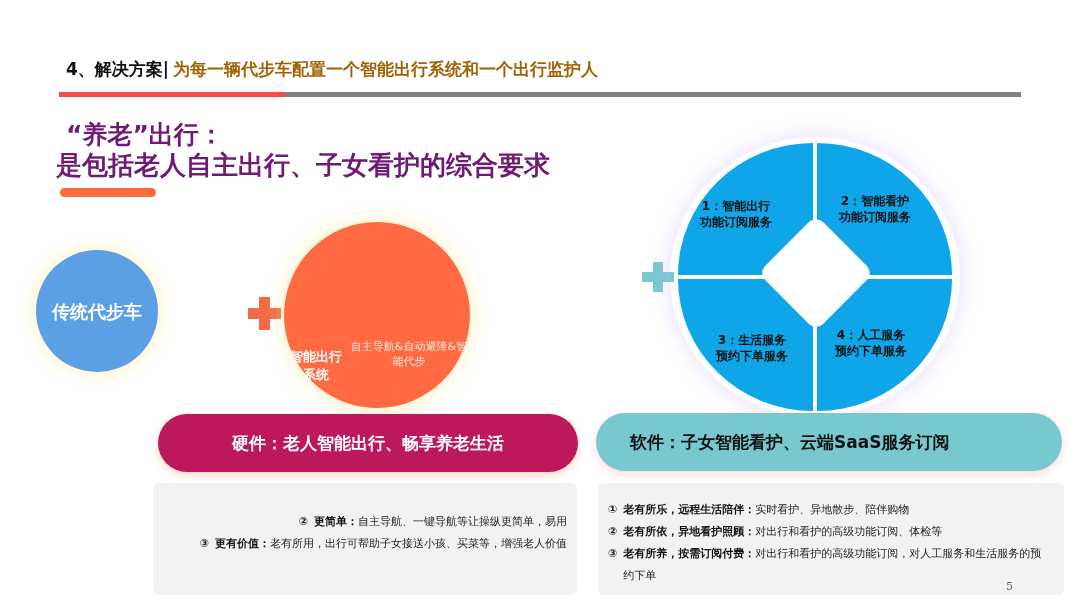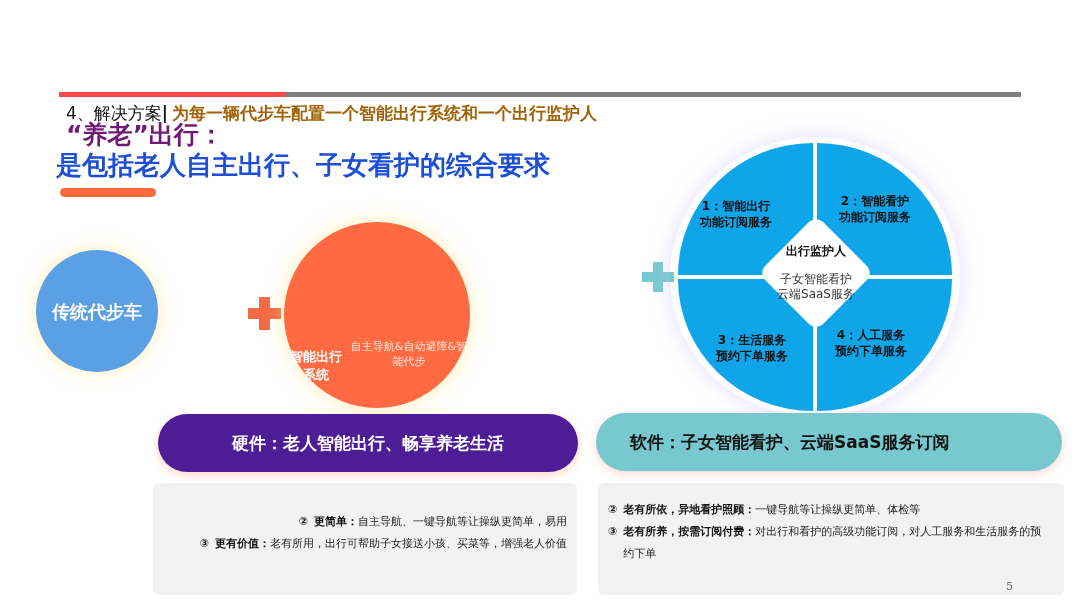--- a/index.html
+++ b/index.html
@@ -1,27 +1,27 @@
 <!DOCTYPE html>
 <html><head>
   <meta charset="utf-8">
   <style>
     * { margin: 0; padding: 0; box-sizing: border-box; }
     html, body { width: 1080px; height: 608px; background: #ffffff; overflow: hidden; }
     body { position: relative; font-family: "DejaVu Sans", "Liberation Sans", sans-serif; color: #111; }
 
     .header { position: absolute; left: 66px; top: 58px; height: 28px; display: flex; align-items: baseline; white-space: nowrap; }
-    .header .num { font-size: 17px; font-weight: normal; color: #111; margin-top: 44px; }
+    .header .num { font-size: 17px; font-weight: bold; color: #111; }
     .header .sep { font-size: 17px; font-weight: bold; color: #111; margin-right: 4px; }
     .header .sub { font-size: 17px; font-weight: bold; color: #a16207; }
     .rule-gray { position: absolute; left: 59px; top: 92px; width: 962px; height: 5px; background: #808080; }
     .rule-red { position: absolute; left: 59px; top: 92px; width: 226px; height: 5px; background: #fa4b4b; }
 
     .quote-title { position: absolute; left: 66px; top: 118px; font-size: 25px; font-weight: bold; color: #701a75; white-space: nowrap; }
-    .main-title { position: absolute; left: 56px; top: 148px; font-size: 26px; font-weight: bold; color: #1d4ed8; white-space: nowrap; }
+    .main-title { position: absolute; left: 56px; top: 148px; font-size: 26px; font-weight: bold; color: #701a75; white-space: nowrap; }
     .title-accent { position: absolute; left: 60px; top: 188px; width: 96px; height: 9px; border-radius: 5px; background: #ff6a3d; }
 
     .circle { position: absolute; border-radius: 50%; display: flex; flex-direction: row; align-items: center; justify-content: center; text-align: center; }
     .blue-circle { left: 36px; top: 250px; width: 122px; height: 122px; background: #5b9fe4; box-shadow: 0 0 18px rgba(255, 226, 120, 0.55); color: #fff; font-weight: bold; font-size: 18px; line-height: 23px; }
     .orange-circle { left: 284px; top: 222px; width: 186px; height: 186px; background: #ff6a42; box-shadow: 0 0 20px rgba(255, 226, 120, 0.55); color: #fff; justify-content: flex-start; padding-top: 60px; }
     .orange-circle .ttl { font-size: 13px; font-weight: bold; margin-top: 42px; }
     .orange-circle .desc { font-size: 11px; margin-top: 18px; color: #ffe7dc; }
 
     .plus { position: absolute; }
     .plus .h, .plus .v { position: absolute; }
@@ -44,21 +44,21 @@
     .q2 .quad-label { left: 22px; top: 50px; }
     .q3 .quad-label { left: 38px; top: 53px; }
     .q4 .quad-label { left: 18px; top: 48px; }
     .diamond { position: absolute; left: 80px; top: 72px; width: 116px; height: 116px; }
     .diamond .shape { position: absolute; left: 17px; top: 17px; width: 82px; height: 82px; background: #fff; border-radius: 10px; transform: rotate(45deg); }
     .diamond .txt { position: absolute; left: 0; top: 28px; width: 116px; text-align: center; }
     .diamond .ttl { font-size: 12px; font-weight: bold; color: #111; }
     .diamond .desc { font-size: 12px; color: #333; margin-top: 12px; line-height: 15px; }
 
     .banner { position: absolute; height: 58px; border-radius: 29px; display: flex; align-items: center; font-size: 17px; font-weight: bold; white-space: nowrap; }
-    .banner-hw { left: 158px; top: 414px; width: 420px; background: #4c1d95; color: #fff; justify-content: center; box-shadow: 0 3px 8px rgba(255, 170, 140, 0.5); text-align: right; }
+    .banner-hw { left: 158px; top: 414px; width: 420px; background: #be185d; color: #fff; justify-content: center; box-shadow: 0 3px 8px rgba(255, 170, 140, 0.5); text-align: right; }
     .banner-sw { left: 596px; top: 413px; width: 466px; background: #78c9cf; color: #111; padding-left: 34px; box-shadow: 0 3px 8px rgba(255, 180, 180, 0.5); }
 
     .panel { position: absolute; background: #f2f2f2; border-radius: 6px; font-size: 11px; color: #222; }
     .panel-hw { left: 153px; top: 483px; width: 424px; height: 112px; padding: 28px 10px 0 0; text-align: right; }
     .panel-hw .row { line-height: 22px; white-space: nowrap; }
     .panel-sw { left: 598px; top: 483px; width: 466px; height: 112px; padding: 16px 12px 0 10px; }
     .panel-sw .row { line-height: 22px; }
     .panel .n { margin-right: 6px; font-weight: bold; }
     .panel .b { font-weight: bold; color: #111; }
     .panel-sw .row3 { display: flex; }
@@ -118,45 +118,41 @@
     </div>
   </div>
   <div class="quad q4">
     <div class="quad-label">
       <div>4：人工服务</div>
       <div>预约下单服务</div>
     </div>
   </div>
   <div class="diamond">
     <div class="shape"></div>
-    <div class="txt">
-      <div class="ttl">出行监护人</div>
-      <div class="desc">
-        <div>子女智能看护</div>
-        <div>云端SaaS服务</div>
-      </div>
-    </div>
   </div>
 </div>
 
 <div class="banner banner-hw">硬件：老人智能出行、畅享养老生活</div>
 <div class="banner banner-sw">软件：子女智能看护、云端SaaS服务订阅</div>
 
 <div class="panel panel-hw">
   <div class="row">
     <span class="n">②</span><span class="b">更简单：</span><span>自主导航、一键导航等让操纵更简单，易用</span>
   </div>
   <div class="row">
     <span class="n">③</span><span class="b">更有价值：</span><span>老有所用，出行可帮助子女接送小孩、买菜等，增强老人价值</span>
   </div>
 </div>
 
 <div class="panel panel-sw">
   <div class="row">
-    <span class="n">②</span><span class="b">老有所依，异地看护照顾：</span><span>一键导航等让操纵更简单、体检等</span>
+    <span class="n">①</span><span class="b">老有所乐，远程生活陪伴：</span><span>实时看护、异地散步、陪伴购物</span>
+  </div>
+  <div class="row">
+    <span class="n">②</span><span class="b">老有所依，异地看护照顾：</span><span>对出行和看护的高级功能订阅、体检等</span>
   </div>
   <div class="row row3">
     <span class="n">③</span>
     <span class="body"><span class="b">老有所养，按需订阅付费：</span><span>对出行和看护的高级功能订阅，对人工服务和生活服务的预约下单</span></span>
   </div>
 </div>
 
 <div class="page-num">5</div>
 
 </body></html>

